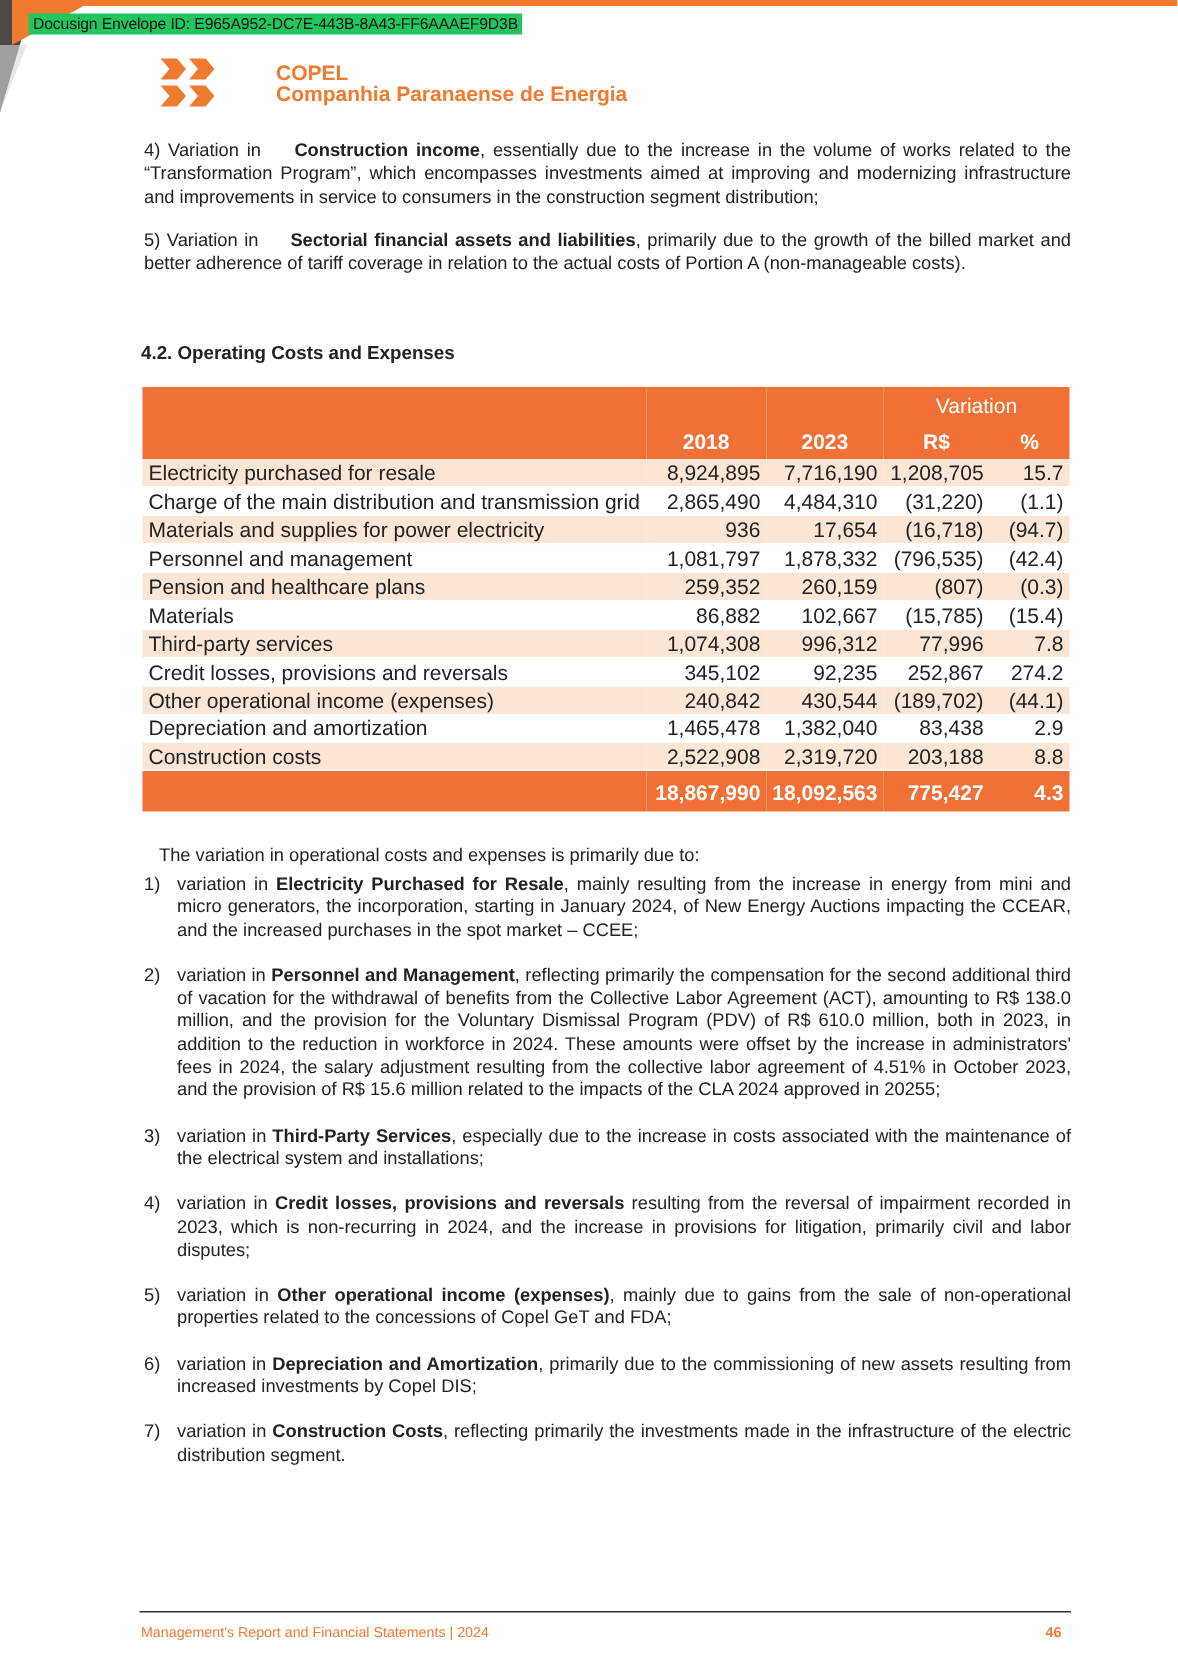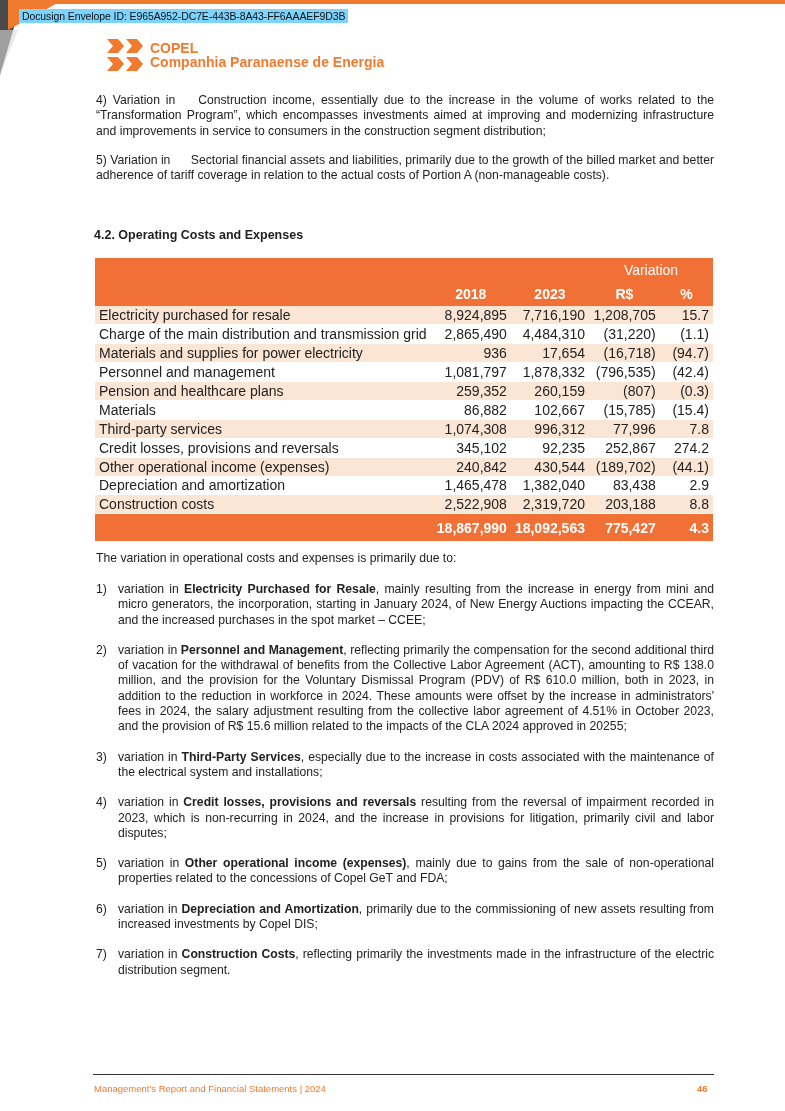--- a/index.html
+++ b/index.html
@@ -7,32 +7,32 @@
   body { position: relative; font-family: "Liberation Sans", sans-serif; color: #222; }
 
   .top-bar { position: absolute; left: 0; top: 0; width: 785px; height: 4px; background: #f07a2e; }
   .corner-dark { position: absolute; left: 0; top: 0; width: 0; height: 0;
     border-top: 75px solid #4a4a4a; border-right: 22px solid transparent; }
   .corner-orange { position: absolute; left: 8px; top: 0; width: 0; height: 0;
     border-top: 30px solid #f07a2e; border-right: 55px solid transparent; }
   .corner-light { position: absolute; left: 0; top: 30px; width: 0; height: 0;
     border-top: 45px solid #d8d8d8; border-right: 18px solid transparent; opacity: .6; }
 
-  .envelope { position: absolute; left: 19px; top: 9px; background: #7dd3fc; padding: 1px 3px;
+  .envelope { position: absolute; left: 19px; top: 9px; background: #22c55e; padding: 1px 3px;
     font-size: 10.5px; color: #111; letter-spacing: -0.1px; }
 
-  .logo { position: absolute; left: 106px; top: 38px; display: flex; align-items: center; }
+  .logo { position: absolute; left: 106px; top: 38px; display: flex; align-items: center; gap: 34px; }
   .logo svg { width: 38px; height: 34px; }
   .logo-text { margin-left: 6px; color: #f07a2e; font-weight: bold; line-height: 14px; }
   .logo-text .l1 { font-size: 14px; }
   .logo-text .l2 { font-size: 14px; }
 
   .para { position: absolute; left: 96px; width: 618px; font-size: 12.2px; line-height: 15.3px;
     text-align: justify; color: #222; }
-  .para b { font-weight: normal; margin-left: 17px; }
+  .para b { font-weight: bold; margin-left: 17px; }
 
   .section-title { position: absolute; left: 94px; top: 228px; font-size: 12.5px; font-weight: bold; color: #222; }
 
   table.costs { position: absolute; left: 95px; top: 258px; width: 618px; border-collapse: collapse;
     font-size: 14px; color: #222; }
   table.costs td, table.costs th { height: 18.9px; padding: 0 4px; white-space: nowrap; }
   table.costs thead tr.h1 th { background: #f07035; color: #fff; height: 24px; font-weight: normal; }
   table.costs thead tr.h2 th { background: #f07035; color: #fff; height: 24px; font-weight: bold; }
   table.costs tbody tr:nth-child(odd) td { background: #fbe6d6; }
   table.costs tbody tr:nth-child(even) td { background: #ffffff; }
@@ -188,21 +188,21 @@
     <tr>
       <td class="c-label"></td>
       <td>18,867,990</td>
       <td>18,092,563</td>
       <td>775,427</td>
       <td>4.3</td>
     </tr>
   </tfoot>
 </table>
 
-<p class="para" style="top:551px;">The variation in operational costs and expenses is primarily due to:</p>
+<p class="para" style="top:563px;margin-left:10px;">The variation in operational costs and expenses is primarily due to:</p>
 
 <div class="list" style="top:582px;" id="explanation-list">
     <div class="list-item">
       <span class="num">1)</span>
       <span class="txt"><span>variation in </span><b>Electricity Purchased for Resale</b><span>, mainly resulting from the increase in energy from mini and micro generators, the incorporation, starting in January 2024, of New Energy Auctions impacting the CCEAR, and the increased purchases in the spot market – CCEE;</span></span>
     </div>
     <div class="list-item">
       <span class="num">2)</span>
       <span class="txt"><span>variation in </span><b>Personnel and Management</b><span>, reflecting primarily the compensation for the second additional third of vacation for the withdrawal of benefits from the Collective Labor Agreement (ACT), amounting to R$ 138.0 million, and the provision for the Voluntary Dismissal Program (PDV) of R$ 610.0 million, both in 2023, in addition to the reduction in workforce in 2024. These amounts were offset by the increase in administrators' fees in 2024, the salary adjustment resulting from the collective labor agreement of 4.51% in October 2023, and the provision of R$ 15.6 million related to the impacts of the CLA 2024 approved in 20255;</span></span>
     </div>

